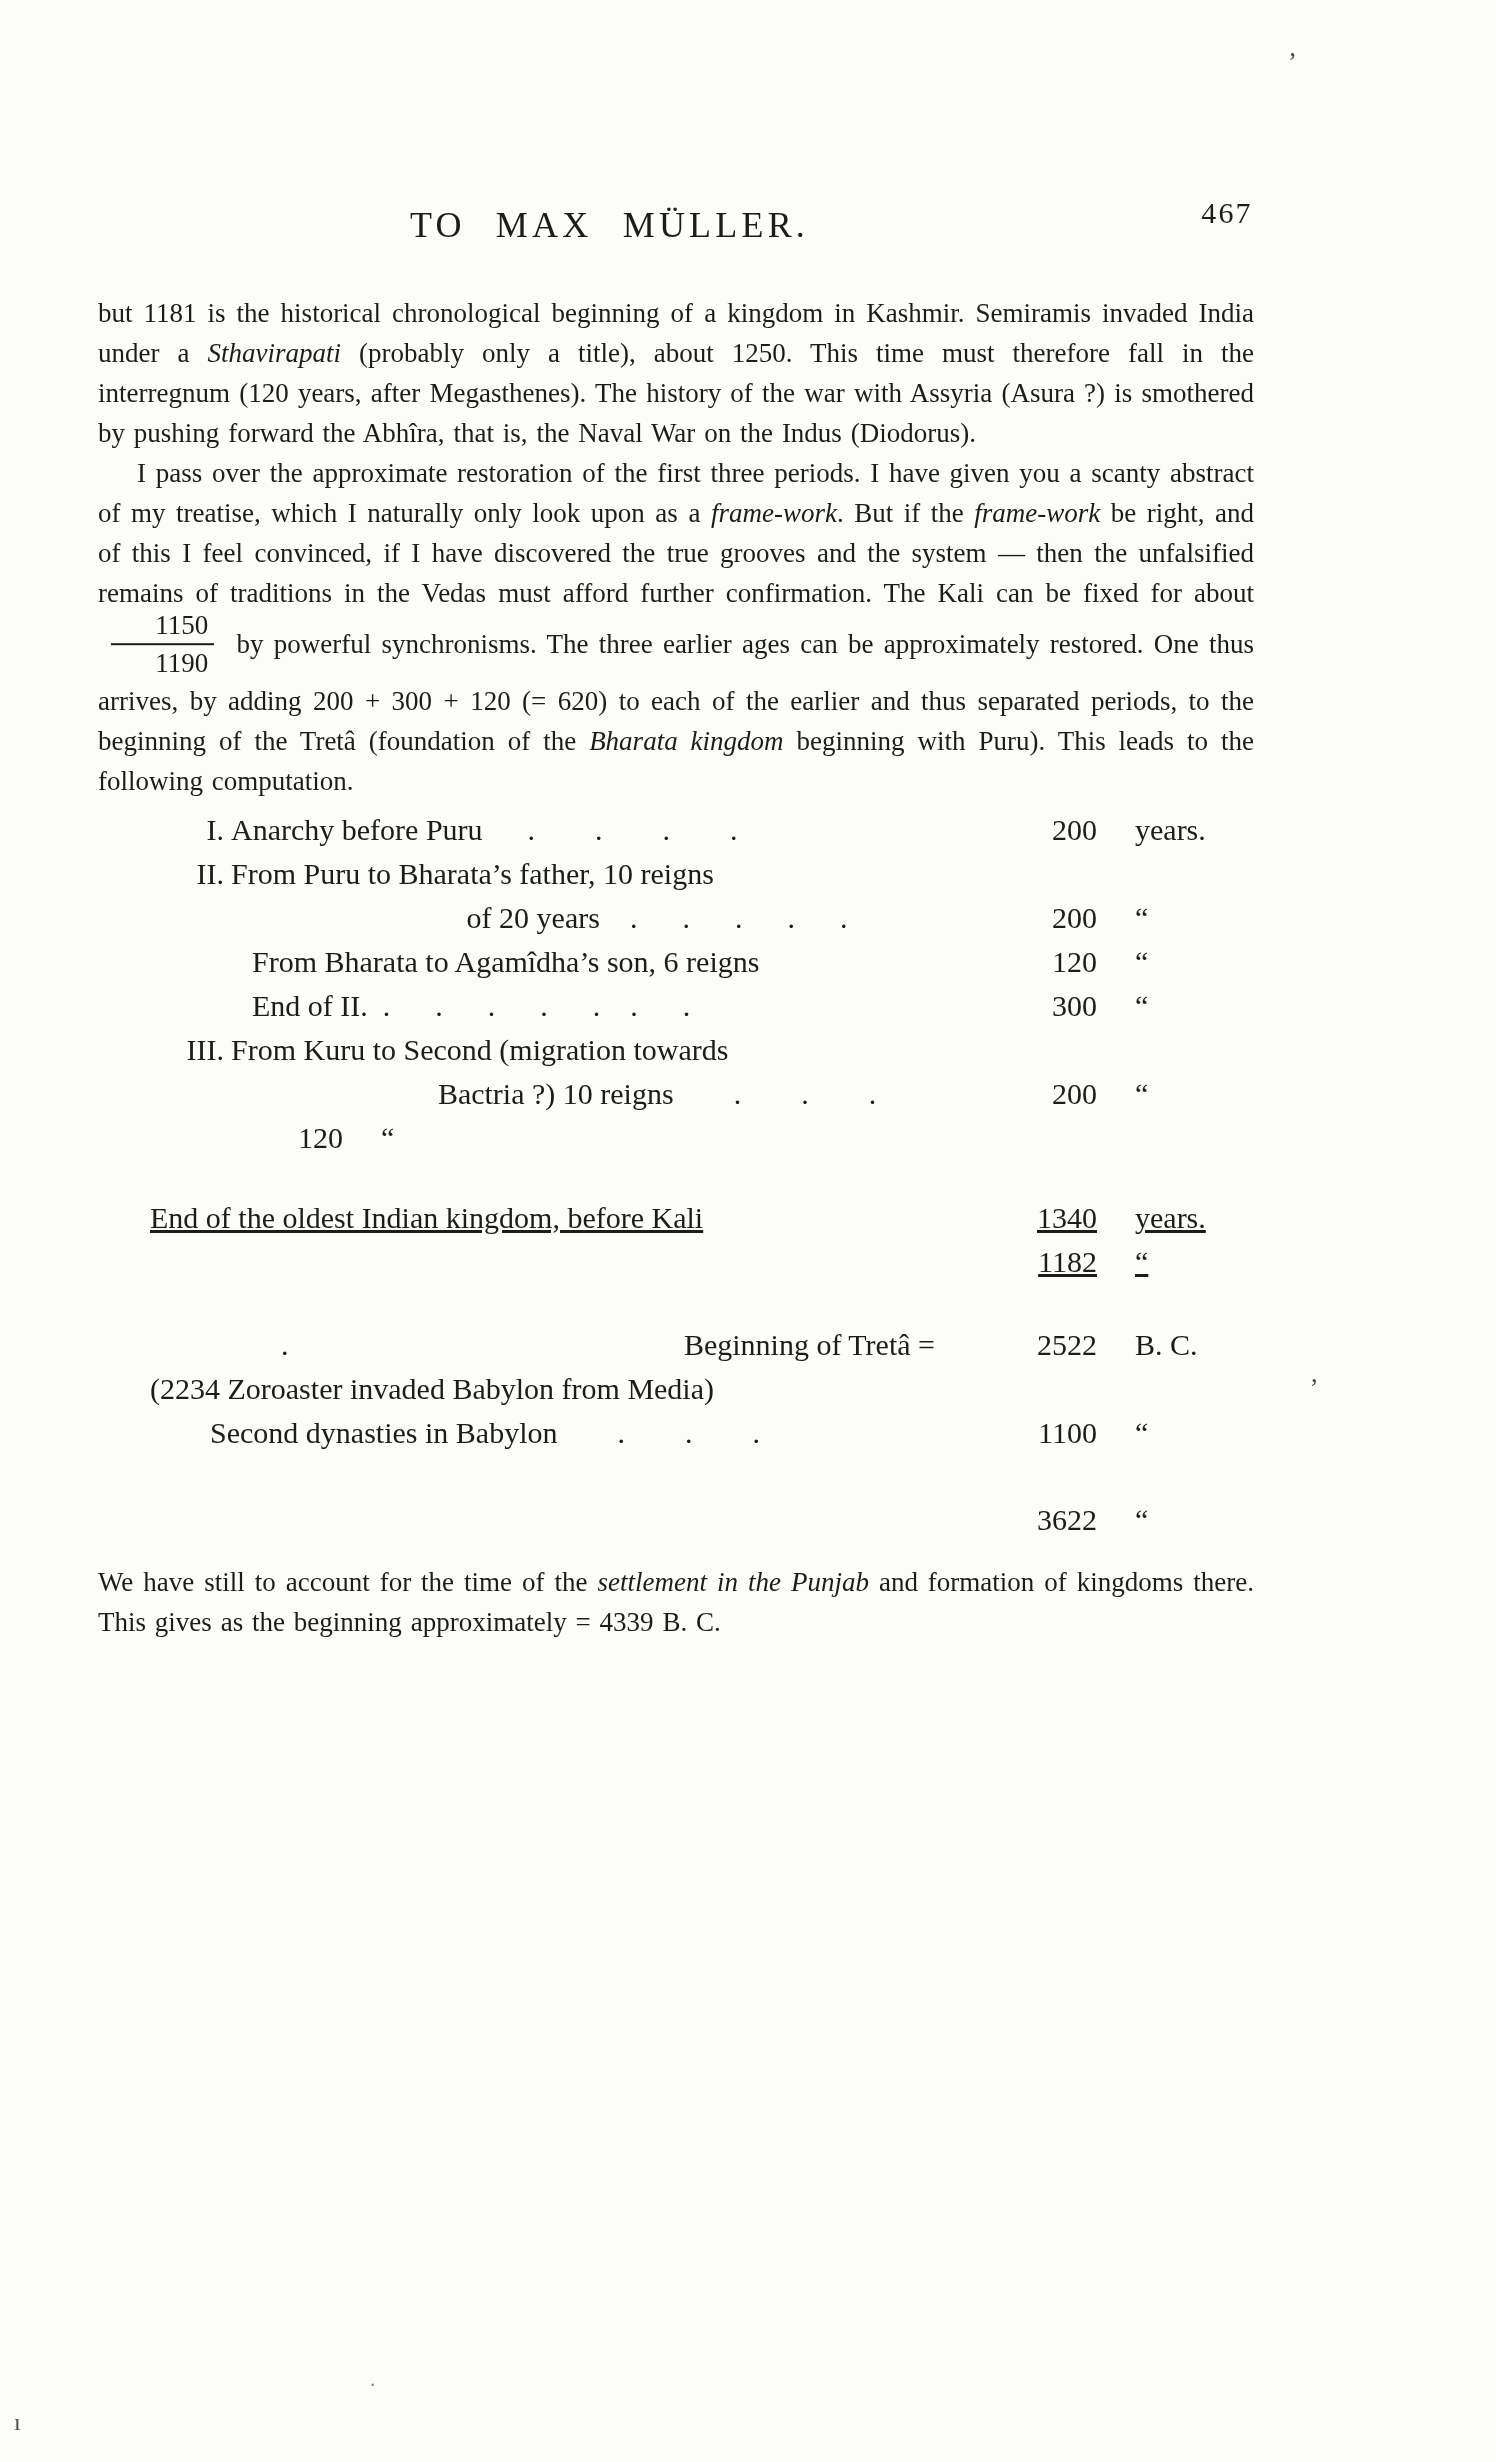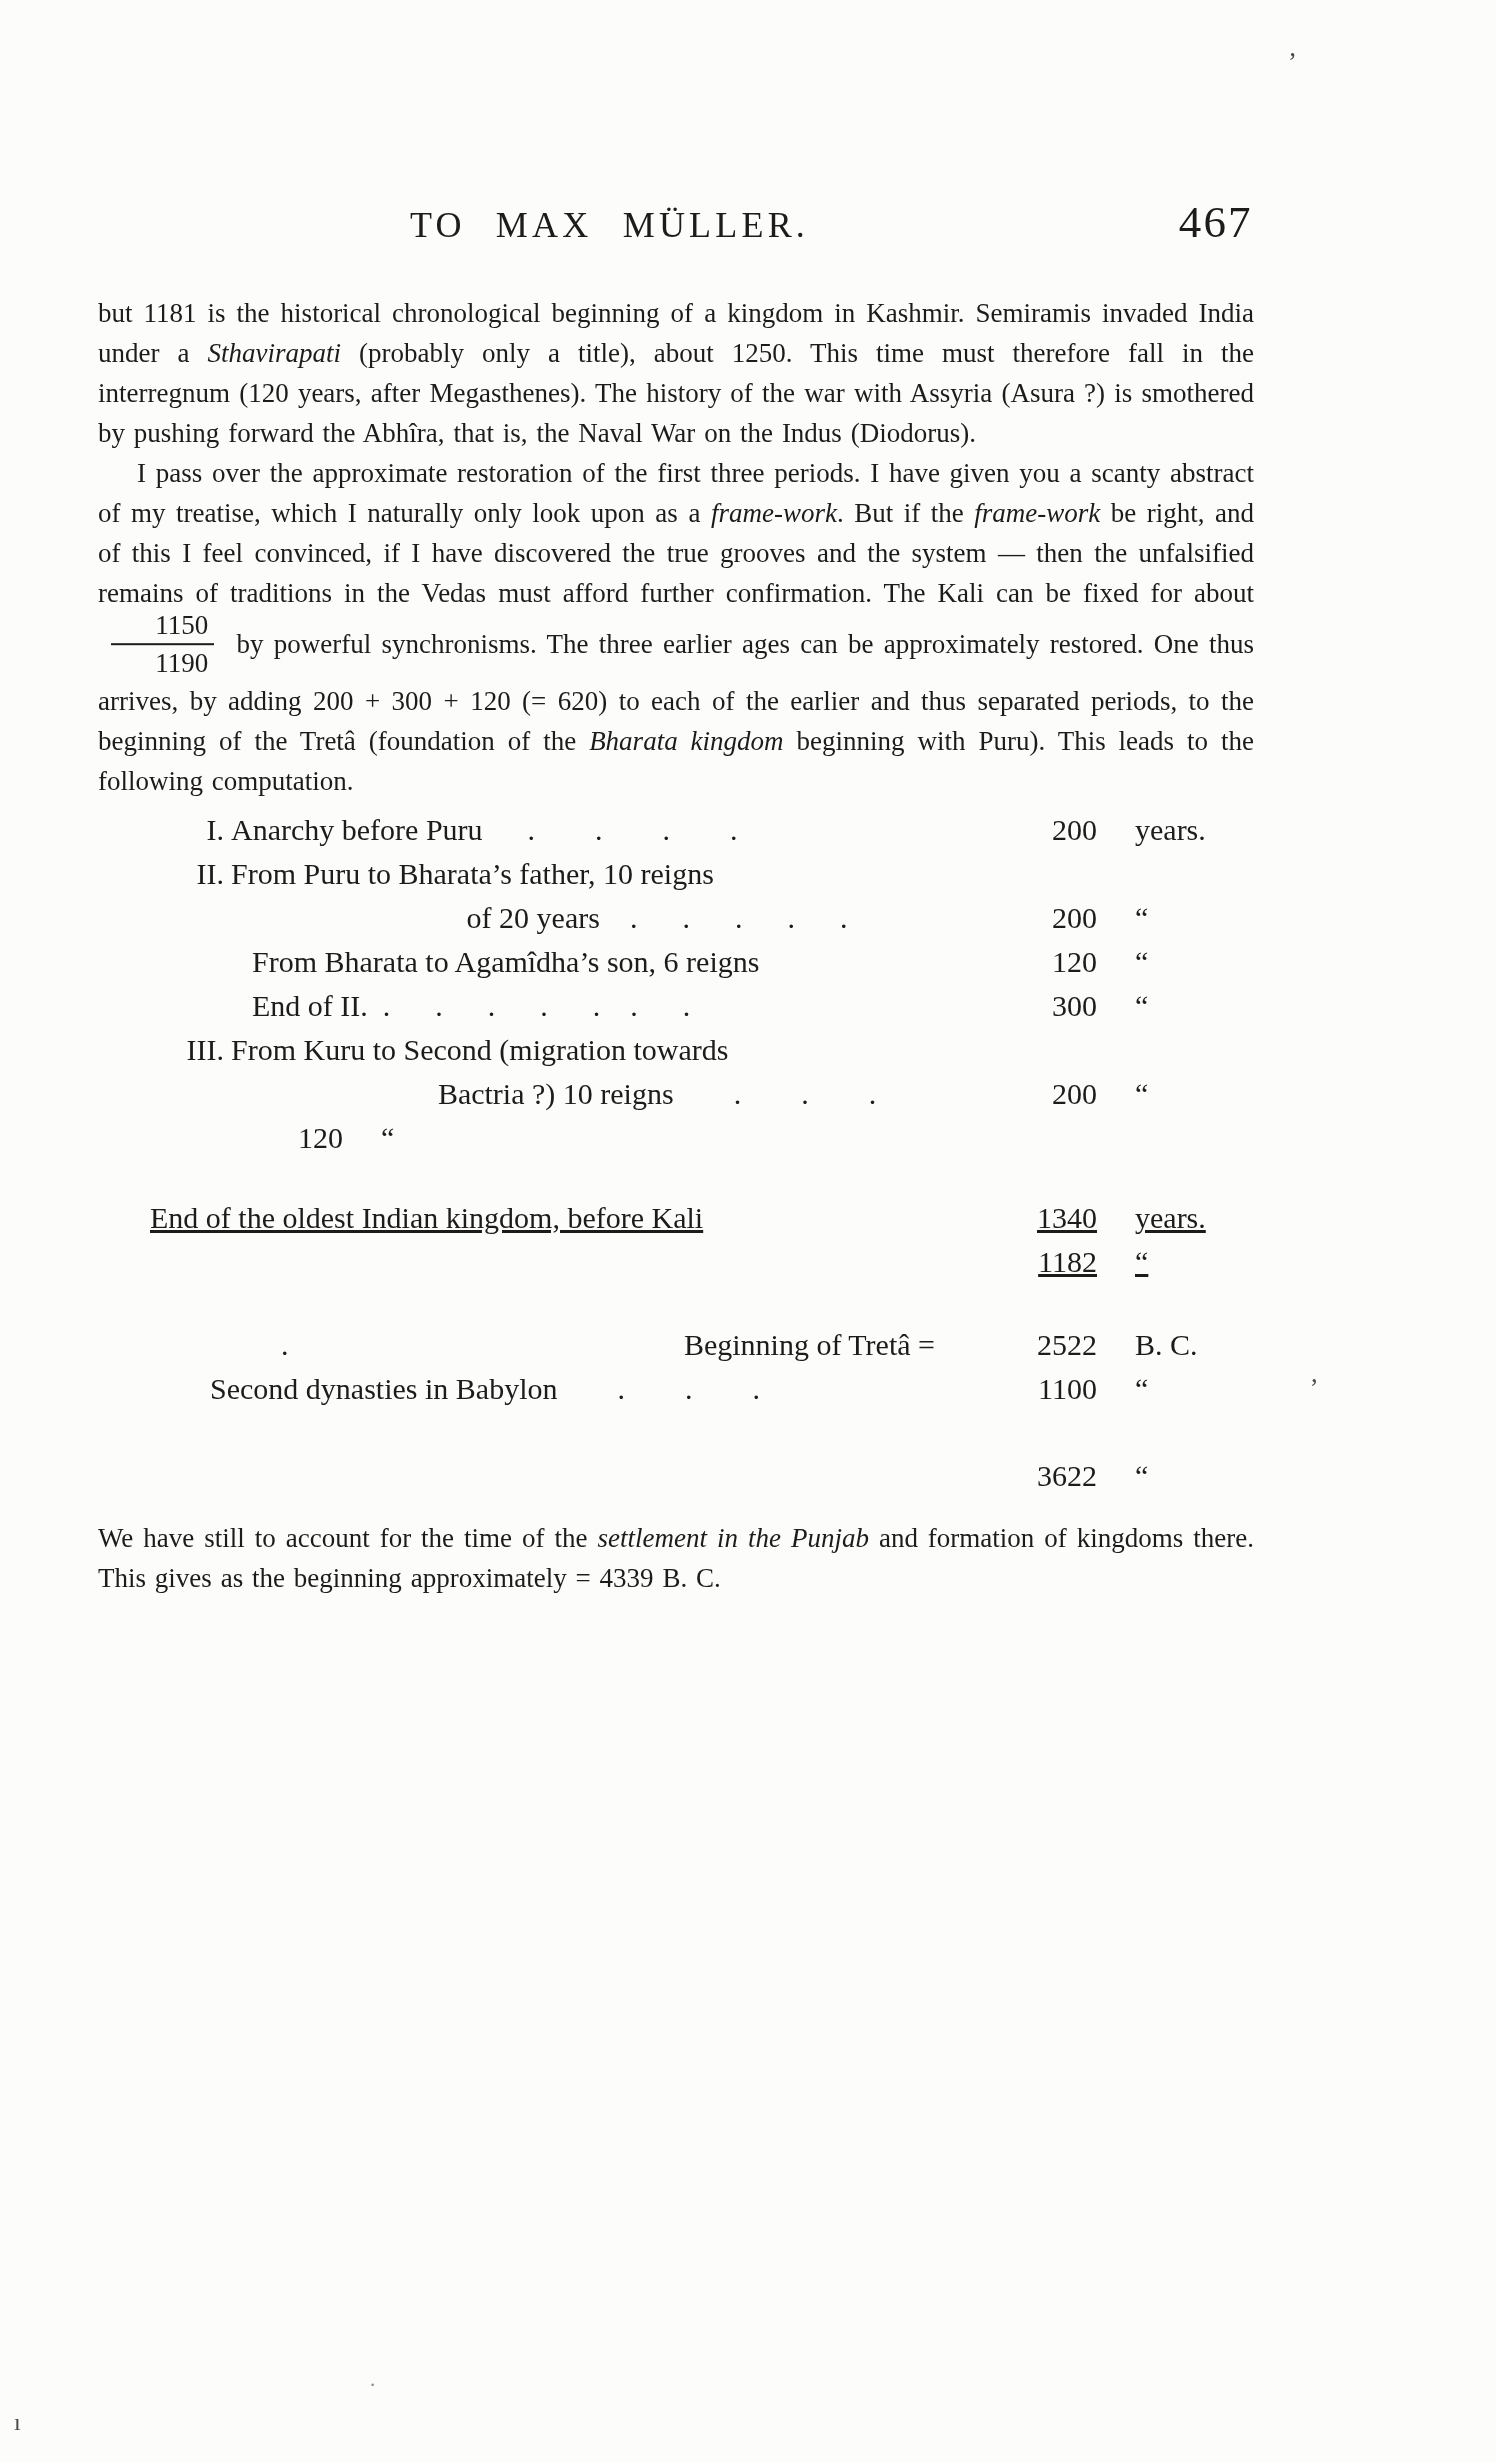--- a/index.html
+++ b/index.html
@@ -24,21 +24,21 @@
   .header { position: relative; height: 54px; text-align: center; }
   .running-title {
     display: inline-block;
     margin-right: 133px;
     font-size: 36px;
     letter-spacing: 4.2px;
     word-spacing: 17px;
   }
   .page-number {
     position: absolute; right: 1.4px; top: -8.4px;
-    font-size: 45px; letter-spacing: 2.1px;
+    font-size: 30px; letter-spacing: 2.1px;
   }
   
   .para {
     margin: 0;
     font-size: 27px;
     line-height: 40px;
     text-align: justify;
     word-spacing: 2.1px;
   }
   .para1 { margin-top: 35px; }
@@ -176,20 +176,25 @@
       </div>
     </div>
 
     <div class="treta">
       <div class="sum-row">
         <span class="treta-label-cell"><span class="stray-dot">.</span><span>Beginning of Tretâ =</span></span>
         <span class="val">2522</span>
         <span class="unit">B. C.</span>
       </div>
       <div class="sum-row">
+        <span class="note-label">(2234 Zoroaster invaded Babylon from Media)</span>
+        <span class="val"></span>
+        <span class="unit"></span>
+      </div>
+      <div class="sum-row">
         <span class="second-label-cell"><span>Second dynasties in Babylon</span><span class="dots">  .  .  .</span></span>
         <span class="val">1100</span>
         <span class="unit">“</span>
       </div>
     </div>
 
     <div class="sum-row total-row">
       <span class="empty-cell"></span>
       <span class="val">3622</span>
       <span class="unit">“</span>

